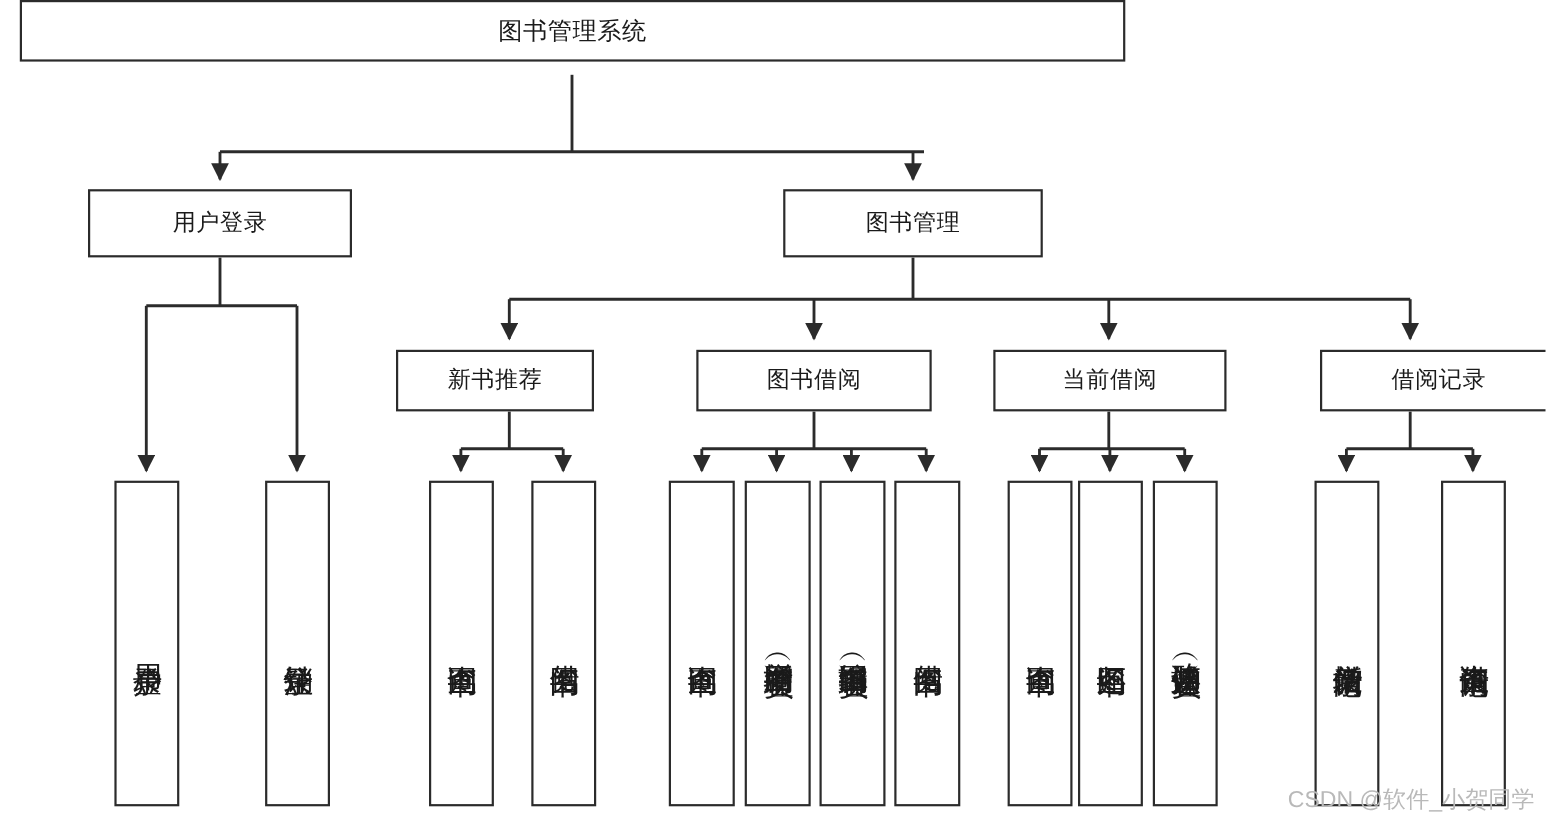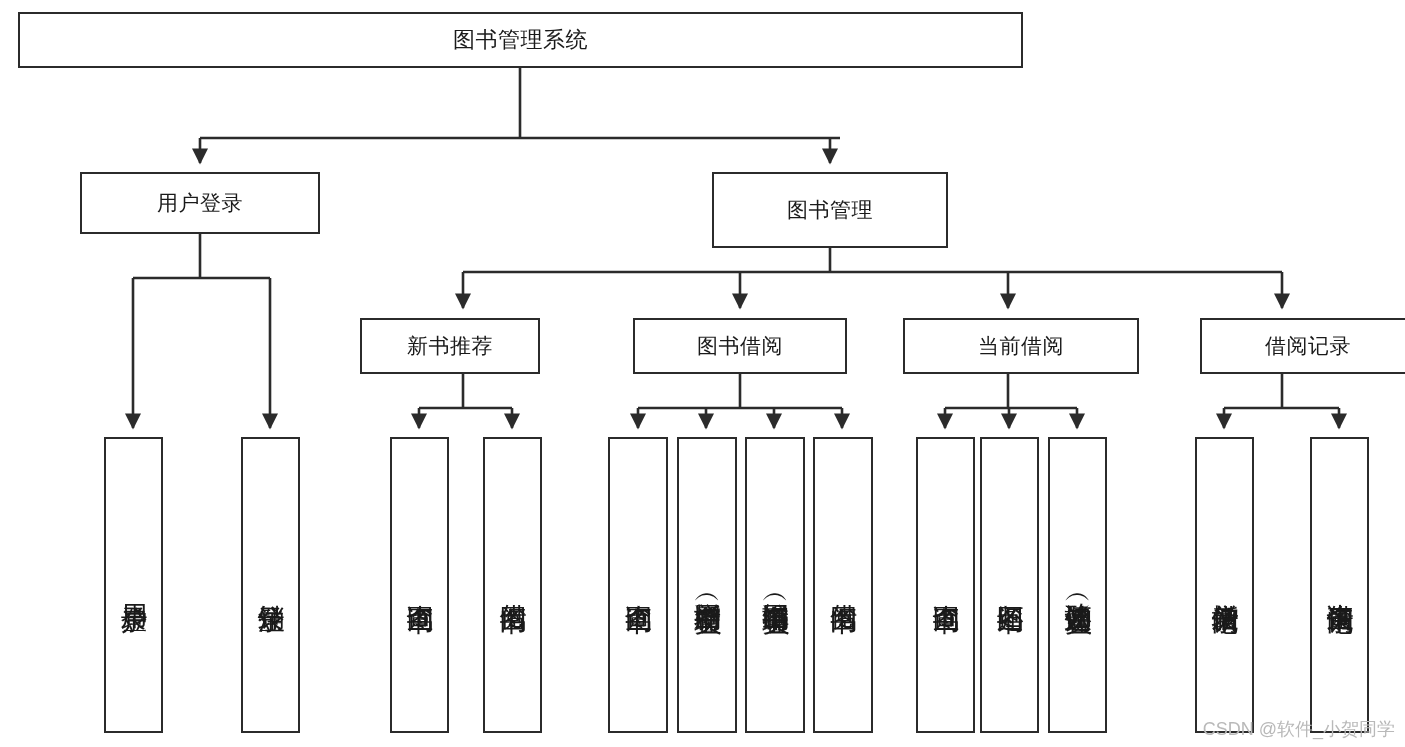--- a/index.html
+++ b/index.html
@@ -62,21 +62,21 @@
     text-orientation: upright;
     font-size: 27px;
     line-height: 1.02;
     letter-spacing: 1px;
     white-space: nowrap;
   }
   .watermark {
     position: absolute;
     right: 10px;
     bottom: 6px;
-    font-size: 18px;
+    font-size: 21px;
     color: #b9b9b9;
     white-space: nowrap;
     user-select: none;
   }
 </style>
 </head>
 <body>
 
 <div id="diagram-root">
 
@@ -123,38 +123,38 @@
       <path d="M 1009 408 L 1009 428" marker-end="url(#arrow)"></path>
       <path d="M 1077 408 L 1077 428" marker-end="url(#arrow)"></path>
 
       <path d="M 1282 374 L 1282 408"></path>
       <path d="M 1224 408 L 1339 408"></path>
       <path d="M 1224 408 L 1224 428" marker-end="url(#arrow)"></path>
       <path d="M 1339 408 L 1339 428" marker-end="url(#arrow)"></path>
     </g>
   </svg>
 
-  <div class="node horiz root" style="left:18px; top:12px; width:1005px; height:56px;">
+  <div class="node horiz root" style="left:18px; top:0; width:1005px; height:56px;">
     <span class="node-label">图书管理系统</span>
   </div>
 
   <div class="node horiz" style="left:80px; top:172px; width:240px; height:62px;">
     <span class="node-label">用户登录</span>
   </div>
-  <div class="node horiz" style="left:712px; top:172px; width:236px; height:76px;">
+  <div class="node horiz" style="left:712px; top:172px; width:236px; height:62px;">
     <span class="node-label">图书管理</span>
   </div>
 
   <div class="node horiz" style="left:360px; top:318px; width:180px; height:56px;">
     <span class="node-label">新书推荐</span>
   </div>
   <div class="node horiz" style="left:633px; top:318px; width:214px; height:56px;">
     <span class="node-label">图书借阅</span>
   </div>
-  <div class="node horiz" style="left:903px; top:318px; width:236px; height:56px;">
+  <div class="node horiz" style="left:903px; top:318px; width:212px; height:56px;">
     <span class="node-label">当前借阅</span>
   </div>
   <div class="node horiz" style="left:1172px; top:318px; width:216px; height:56px;margin-left:28px;">
     <span class="node-label">借阅记录</span>
   </div>
 
   <div class="node vert" style="left:104px; top:437px; width:59px; height:296px;">
     <span class="node-label">用户登录</span>
   </div>
   <div class="node vert" style="left:241px; top:437px; width:59px; height:296px;">

